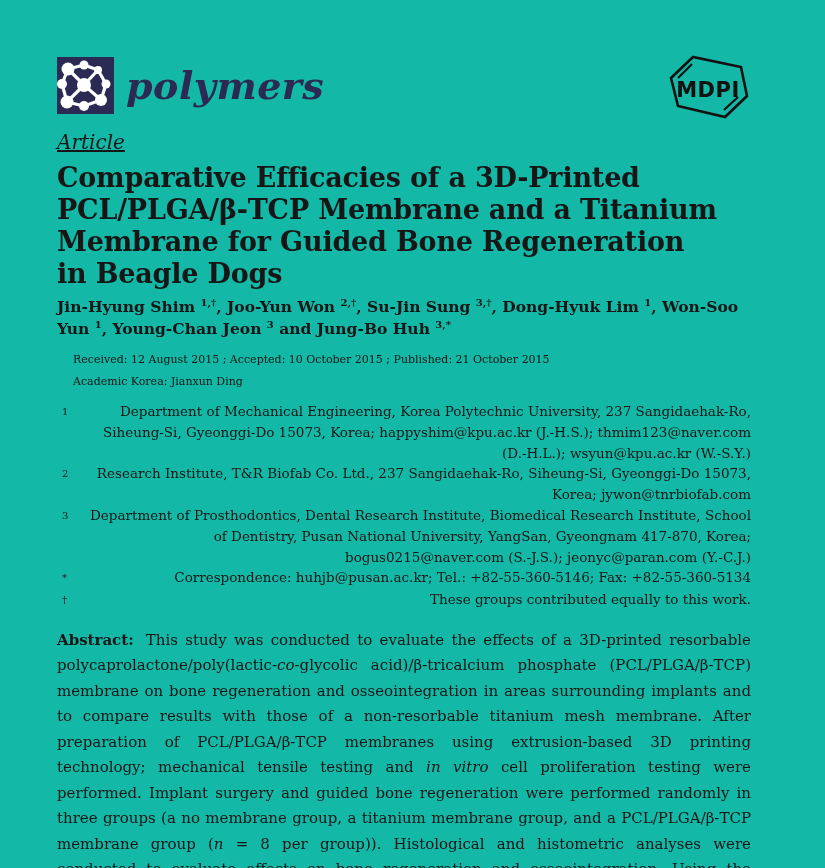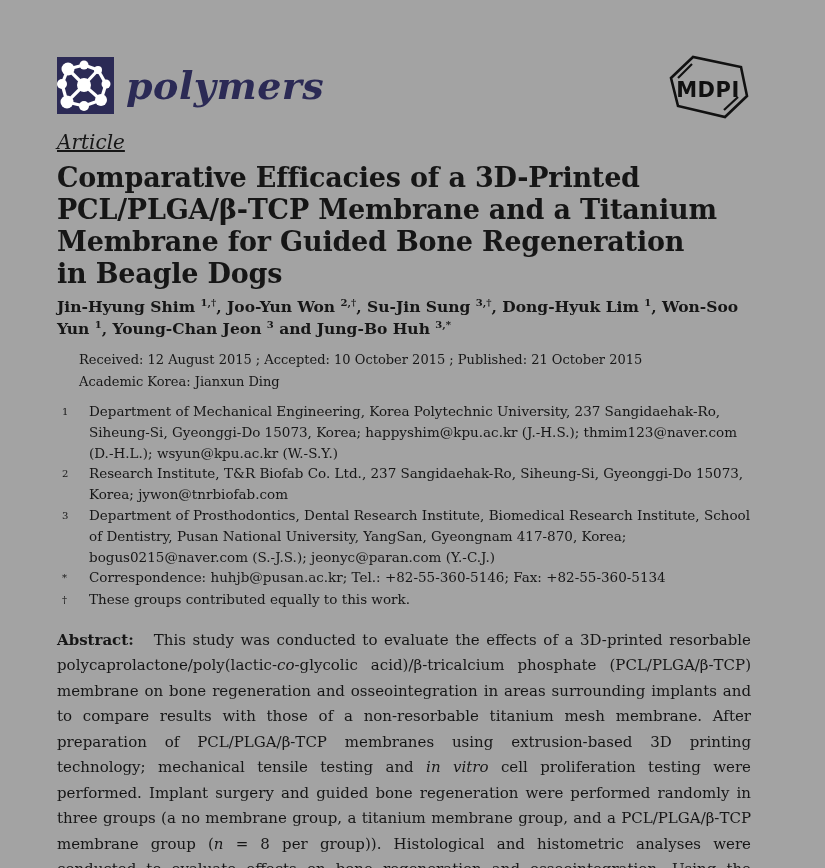--- a/index.html
+++ b/index.html
@@ -1,18 +1,18 @@
 <!DOCTYPE html>
 <html><head>
 <meta charset="utf-8">
 <style>
   html,body { margin:0; padding:0; background:#ffffff; }
   .page {
     position:relative; width:825px; height:868px; margin:0 auto;
-    background:#a3a3a3; overflow:hidden;
+    background:#14b8a6; overflow:hidden;
     font-family:"DejaVu Serif", serif; color:#161616;
   }
 
   
   .logo-row { position:absolute; left:57px; top:57px; display:flex; align-items:center; }
   .logo-box { width:57px; height:57px; display:block; }
   .journal-name {
     margin-left:12px; font-size:38px; font-style:italic; font-weight:bold;
     color:#2b2a55; letter-spacing:0.5px;
   }
@@ -25,29 +25,29 @@
     font-size:27px; font-weight:bold; line-height:32px; letter-spacing:-0.2px;
   }
   .author-list {
     position:absolute; left:57px; top:296px; width:690px;
     font-size:15.5px; font-weight:bold; line-height:22px;
   }
   .author-list sup { font-size:10px; line-height:0; }
 
   
   .lower { position:absolute; left:57px; top:349px; width:694px; }
-  .history-block { margin-left:22px; font-size:13px; line-height:22px; }
+  .history-block { margin-left:16px; font-size:11px; line-height:22px; }
   .affiliation-list { margin-left:5px; margin-top:8px; font-size:13.5px; line-height:20.8px; }
   .aff-row { display:flex; }
   .aff-marker { flex:none; width:27px; font-size:10px; padding-top:1px; }
-  .aff-text { flex:1; }
+  .aff-text { flex:1;text-align:right; }
   .abstract-paragraph {
     margin-top:17px; font-size:15px; line-height:25.5px; text-align:justify;
   }
-  .abstract-label { font-weight:bold; margin-right:20px; }
+  .abstract-label { font-weight:bold; margin-right:12px; }
   .it { font-style:italic; }
 </style>
 </head>
 <body>
 
 <div class="page">
 
   <div class="logo-row">
     <svg class="logo-box" viewBox="0 0 57 57">
       <rect x="0" y="0" width="57" height="57" fill="#2b2a55"></rect>

